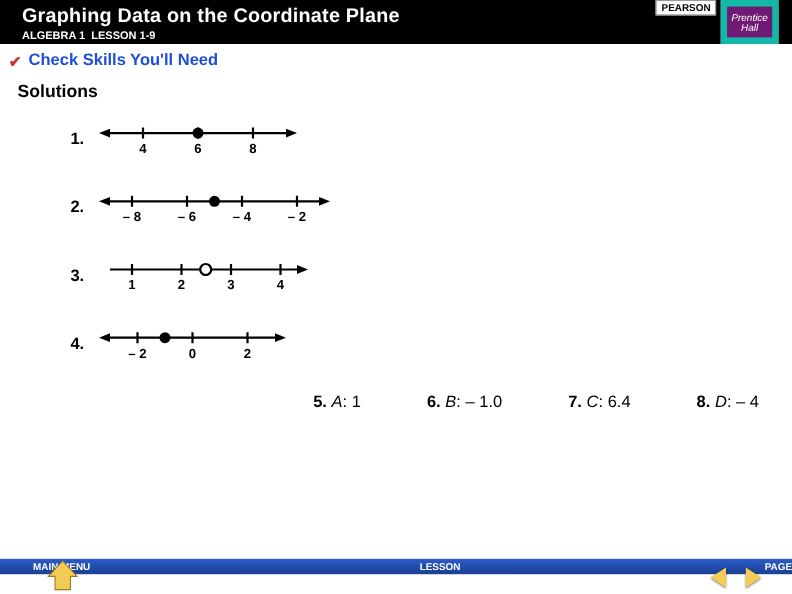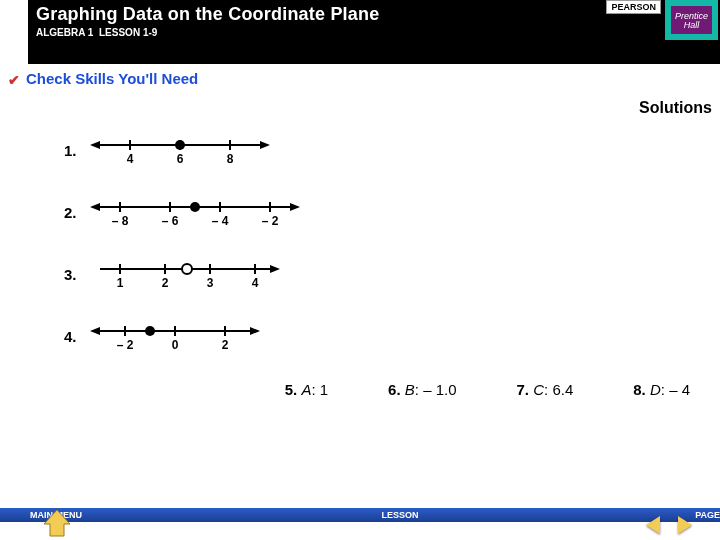--- a/index.html
+++ b/index.html
@@ -1,29 +1,29 @@
 <!DOCTYPE html>
 <html><head>
 <meta charset="utf-8">
 <style>
   * { box-sizing: border-box; margin: 0; padding: 0; }
   body { width: 720px; height: 540px; font-family: Arial, Helvetica, sans-serif; background: #fff; position: relative; overflow: hidden; }
 
-  .header { background: #000; height: 64px; display: flex; align-items: flex-start; padding: 4px 8px 2px 8px; position: relative; margin-left: 28px; }
+  .header { background: #000; height: 40px; display: flex; align-items: flex-start; padding: 4px 8px 2px 20px; position: relative; }
   .title { color: #fff; font-weight: bold; font-size: 18px; letter-spacing: 0.2px; font-family: "Arial Black", Arial, sans-serif; }
   .sub { color: #fff; font-weight: bold; font-size: 10px; margin-top: 2px; }
-  .logo { position: absolute; right: 2px; top: 0; display: flex; gap: 4px; align-items: flex-start; }
+  .logo { position: absolute; right: 12px; top: 0; display: flex; gap: 4px; align-items: flex-start; }
   .pearson { background: #fff; color: #000; font-size: 9px; font-weight: bold; padding: 1px 4px; border: 1px solid #999; }
   .prentice { background: #701a75; color: #fff; font-size: 9px; padding: 6px 4px 4px 4px; text-align: center; line-height: 1; border: 6px solid #14b8a6; font-style: italic; }
 
   .check-row { display: flex; align-items: center; padding: 6px 8px; }
   .check-icon { width: 14px; height: 14px; color: #c33; font-weight: bold; font-size: 14px; margin-right: 4px; }
   .check-text { font-family: "Comic Sans MS", "Arial Rounded MT Bold", Arial; font-weight: bold; font-size: 15px; color: #1d4ed8; }
 
-  .solutions-label { font-weight: bold; font-size: 16px; padding: 6px 8px 2px 16px; text-align: right; }
+  .solutions-label { font-weight: bold; font-size: 16px; padding: 6px 8px 2px 16px; }
 
   .content { padding: 6px 30px 0 64px; }
   .nl-row { display: flex; align-items: center; margin: 8px 0 28px 0; }
   .nl-num { font-weight: bold; font-size: 15px; width: 26px; }
   .nl-svg { }
 
   .answer-row { display: flex; gap: 60px; padding-left: 0; margin-top: 18px; justify-content: flex-end; }
   .ans { font-size: 15px; }
   .ans b { font-weight: bold; }
   .ans i { font-style: italic; }

